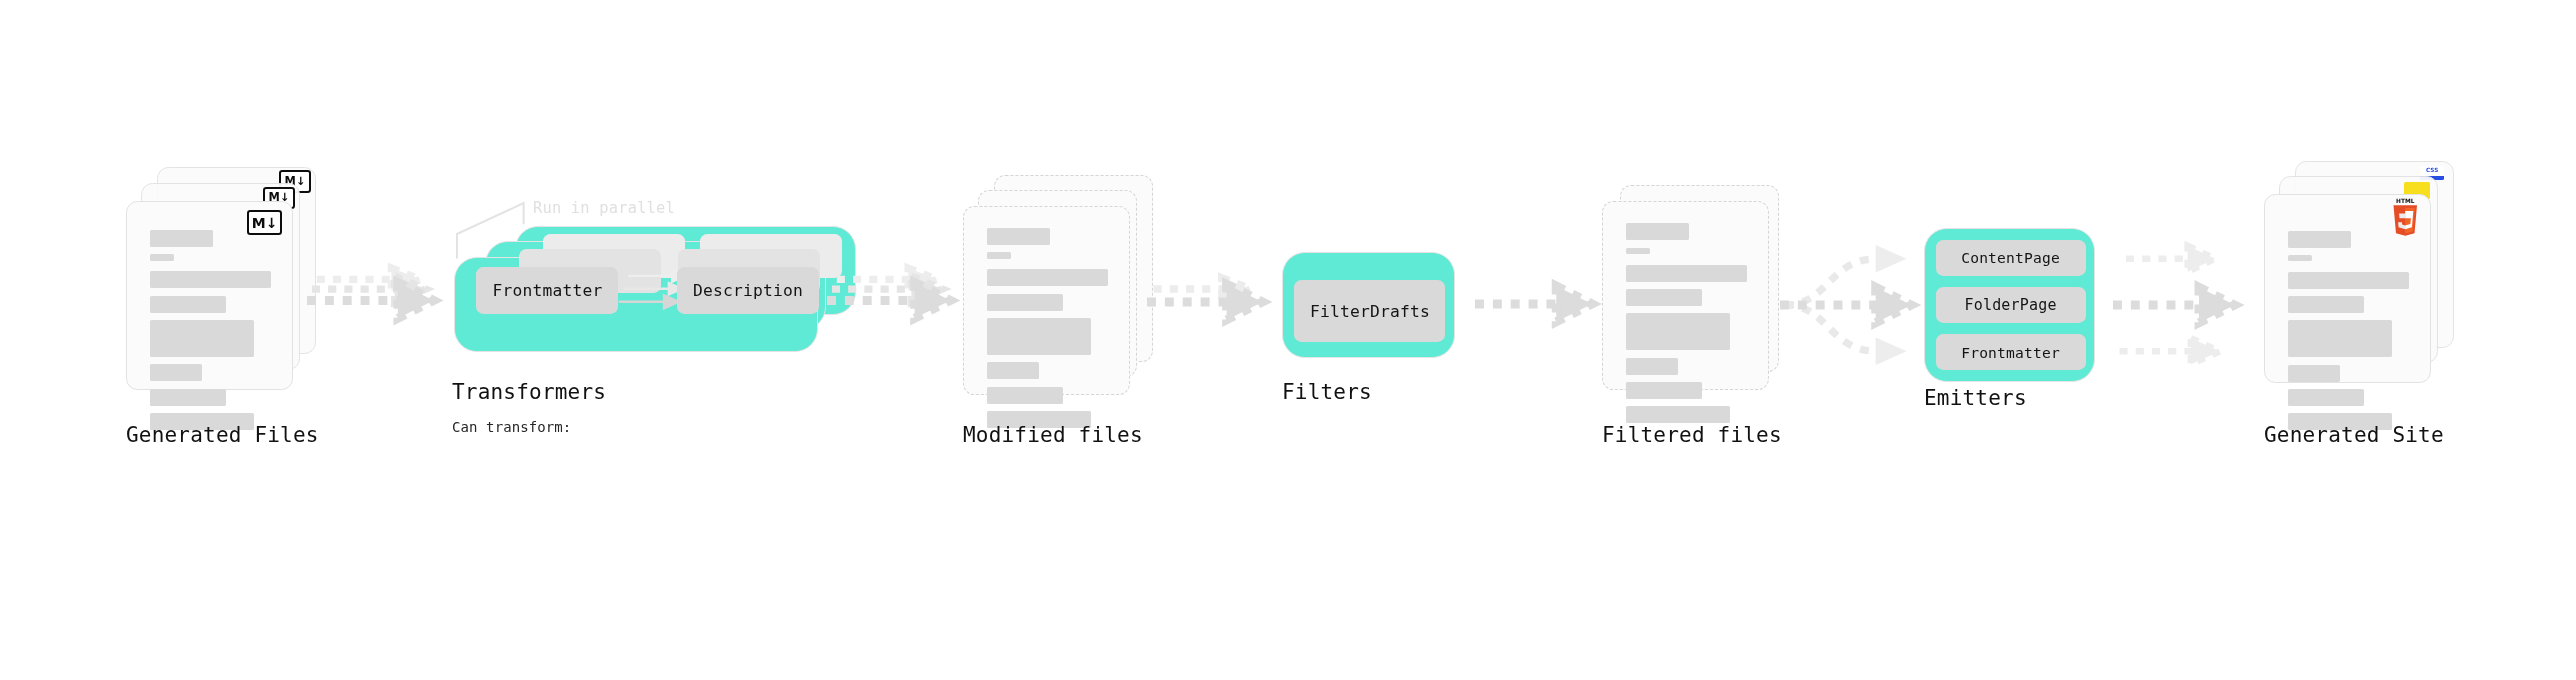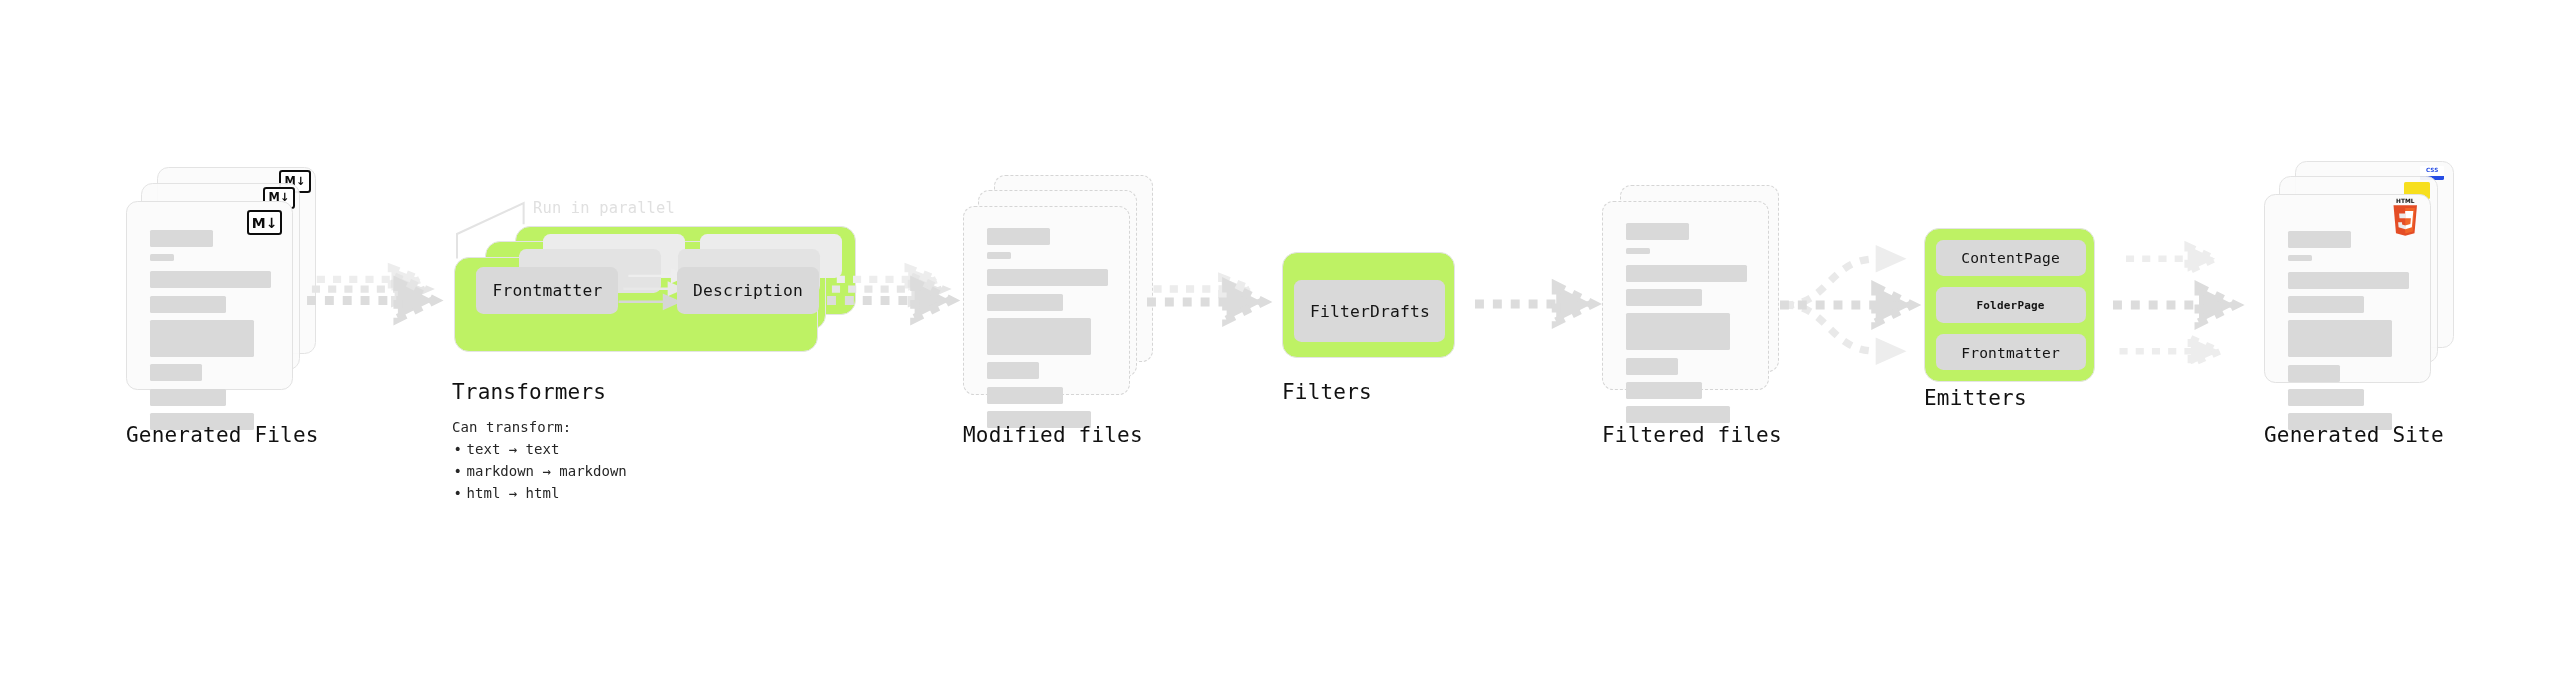--- a/index.html
+++ b/index.html
@@ -40,22 +40,22 @@
     font-weight:bold;color:#0d0d0d;line-height:1;
   }
   .html5-badge{position:absolute;}
   .js-badge{position:absolute;background:#f7df1e;}
   .css-badge{position:absolute;background:#ffffff;}
 
   
   .proc-box{
     position:absolute;
     border:1.6px solid #e4e4e4;
-    border-radius:15px;
-    background:#bef264;
+    border-radius:23px;
+    background:#5eead4;
     box-sizing:border-box;
   }
   .chip{
     position:absolute;
     background:#d9d9d9;
     border-radius:7.3px;
     display:flex;align-items:center;justify-content:center;
     font-size:16.3px;color:#141414;letter-spacing:0.2px;
     box-sizing:border-box;white-space:nowrap;
   }
@@ -163,27 +163,20 @@
         <line x1="4" y1="54" x2="62" y2="54"></line>
           <polygon points="60,46 78,54 60,62"></polygon>
       </g>
     </svg>
 
     <div class="chip" style="left:24.4px;top:72px;width:142px;height:47px;">Frontmatter</div>
     <div class="chip" style="left:225px;top:72px;width:142px;height:47px;">Description</div>
   </div>
   <div class="cap-title" style="left:452px;top:380px;">Transformers</div>
   <div class="cap-sub" style="left:452px;top:417px;">Can transform:</div>
-  <div class="bullets" style="left:452px;top:437px;">
-    <ul>
-      <li>text → text</li>
-      <li>markdown → markdown</li>
-      <li>html → html</li>
-    </ul>
-  </div>
 
   <svg class="abs" style="left:827px;top:268px;width:138px;height:73px;" viewBox="0 0 170 90" width="138" height="73">
     <g stroke="#ededed" stroke-width="9" stroke-dasharray="10 10" fill="#ededed">
       <line x1="12" y1="14" x2="104" y2="14"></line>
         <polygon points="100,0 136,14 100,28"></polygon>
     </g>
     <g stroke="#e5e5e5" stroke-width="9" stroke-dasharray="10 10" fill="#e5e5e5">
       <line x1="6" y1="26" x2="108" y2="26"></line>
         <polygon points="104,10 142,26 104,42"></polygon>
     </g>
@@ -259,21 +252,21 @@
     <polygon points="118,16 156,33 118,50" fill="#ededed"></polygon>
     <polygon points="118,130 156,147 118,164" fill="#ededed"></polygon>
     <g stroke="#dcdcdc" stroke-width="11" stroke-dasharray="11 11" fill="#dcdcdc">
       <line x1="0" y1="90" x2="122" y2="90"></line>
         <polygon points="118,68 162,90 118,112"></polygon>
     </g>
   </svg>
 
   <div class="proc-box" style="left:1924px;top:228px;width:171px;height:154px;">
     <div class="chip" style="left:10.6px;top:10.6px;width:150px;height:36px;font-size:14.6px;">ContentPage</div>
-    <div class="chip" style="left:10.6px;top:58px;width:150px;height:36px;font-size:11px;font-weight:bold;">FolderPage</div>
+    <div class="chip" style="left:10.6px;top:58px;width:150px;height:36px;font-size:15px;">FolderPage</div>
     <div class="chip" style="left:10.6px;top:105px;width:150px;height:36px;font-size:14.6px;">Frontmatter</div>
   </div>
   <div class="cap-title" style="left:1924px;top:386px;">Emitters</div>
 
   <svg class="abs" style="left:2113px;top:232px;width:146px;height:146px;" viewBox="0 0 180 180" width="146" height="146">
     <g stroke="#ededed" stroke-width="8" stroke-dasharray="10 10" fill="#ededed">
       <line x1="16" y1="33" x2="96" y2="33"></line>
         <polygon points="92,17 126,33 92,49"></polygon>
     </g>
     <g stroke="#dcdcdc" stroke-width="11" stroke-dasharray="11 11" fill="#dcdcdc">

